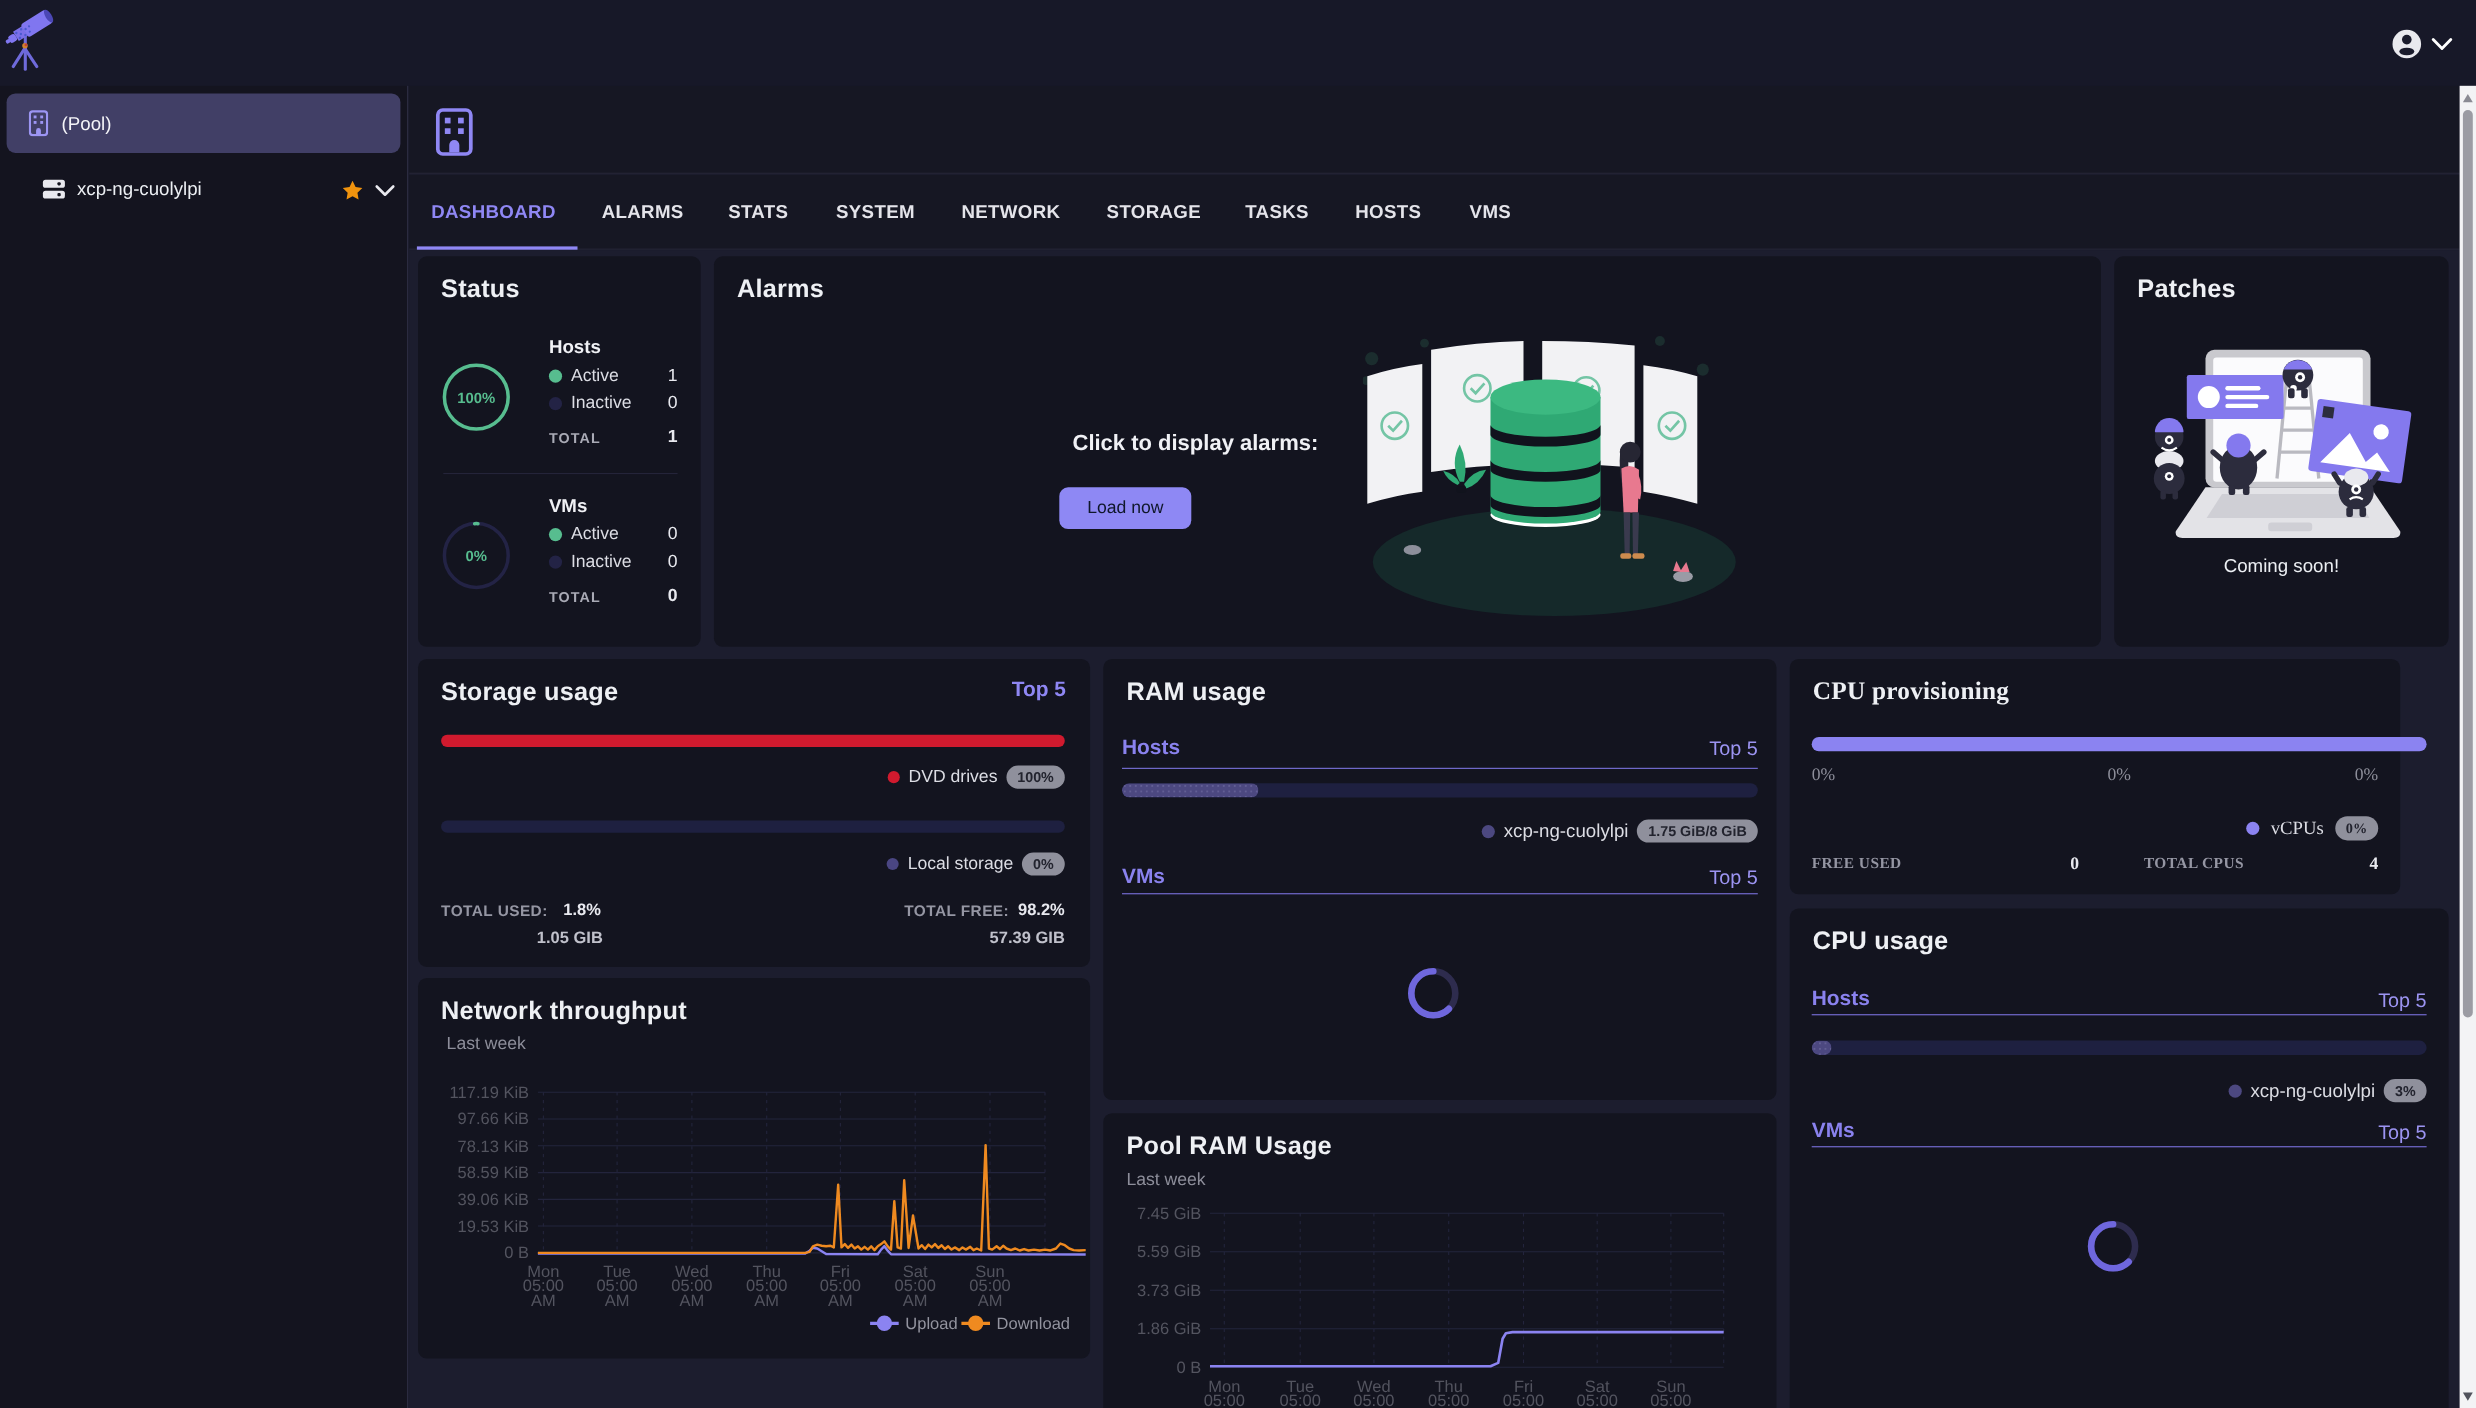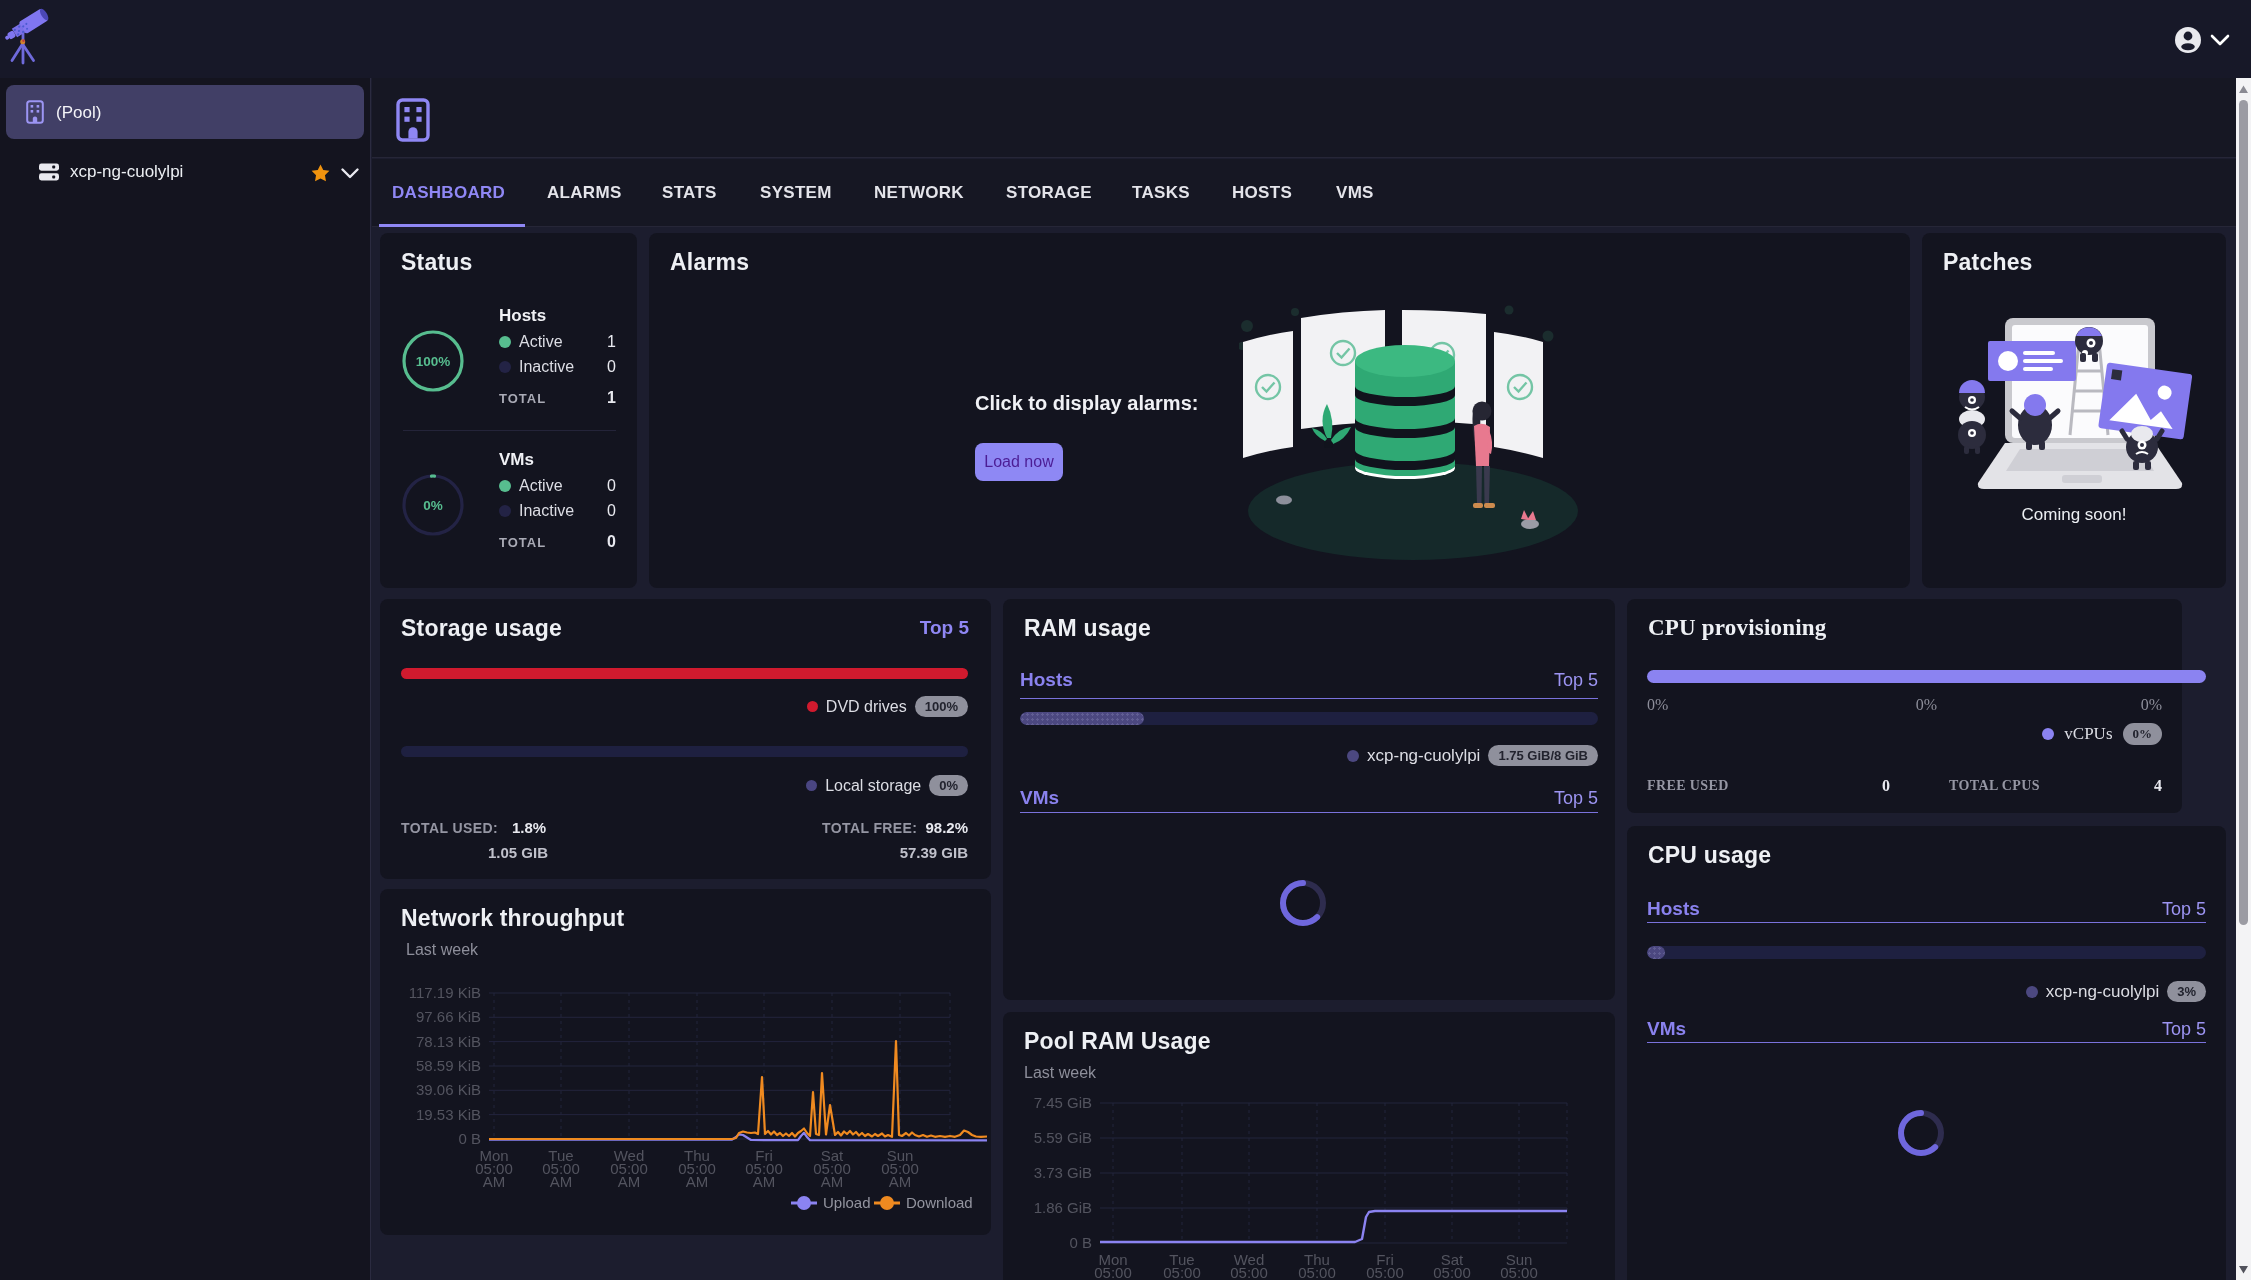--- a/index.html
+++ b/index.html
@@ -163,21 +163,21 @@
         <span class="ltxt" style="font-size:16px;">Inactive</span>
       </div>
     <div class="abs kval" style="right:21px;top:269px;font-weight:normal;">0</div>
     <div class="abs" style="left:119px;top:302px;font-size:13px;font-weight:bold;letter-spacing:1px;color:#a9aab5;">TOTAL</div>
     <div class="abs kval" style="right:21px;top:300px;">0</div>
   </div>
 
   <div class="card" style="left:649px;top:233px;width:1261px;height:355px;">
     <div class="ctitle">Alarms</div>
     <div class="abs" style="left:326px;top:159px;font-size:20px;font-weight:bold;color:#f0f1f5;">Click to display alarms:</div>
-    <div class="abs" style="left:326px;top:210px;width:88px;height:38px;background:#8e88f4;border-radius:8px;text-align:center;line-height:38px;font-size:16px;color:#4c1d95;">Load now</div>
+    <div class="abs" style="left:314px;top:210px;width:120px;height:38px;background:#8e88f4;border-radius:8px;text-align:center;line-height:38px;font-size:16px;color:#0f172a;">Load now</div>
 
     <svg class="abs" style="left:590px;top:65px;" width="600" height="280" viewBox="0 0 600 280">
 
       <circle cx="8" cy="28" r="6" fill="#1b2d2e"></circle>
       <circle cx="56" cy="14" r="4" fill="#1b2d2e"></circle>
       <circle cx="270" cy="12" r="4.5" fill="#1b2d2e"></circle>
       <circle cx="309" cy="38" r="5.5" fill="#1b2d2e"></circle>
       <circle cx="3" cy="48" r="4" fill="#1b2d2e"></circle>
 
       <ellipse cx="174" cy="213" rx="165" ry="49" fill="#15292a"></ellipse>
@@ -355,21 +355,21 @@
       <path d="M 38.14 38.14 A 20 20 0 0 1 24 44 A 20 20 0 0 1 4 24 A 20 20 0 0 1 24 4" fill="none" stroke="#6f67dd" stroke-width="6" stroke-linecap="round"></path>
     </svg>
   </div>
 
   <div class="card" style="left:1627px;top:599px;width:555px;height:214px;font-family:Liberation Serif, serif;">
     <div class="ctitle">CPU provisioning</div>
     <div class="abs" style="left:20px;top:71px;width:559px;height:13px;border-radius:7px;background:#8b83f1;"></div>
     <div class="abs gray" style="left:20px;top:97px;font-size:16px;">0%</div>
     <div class="abs gray" style="left:0;top:97px;width:599px;text-align:center;font-size:16px;">0%</div>
     <div class="abs gray" style="right:20px;top:97px;font-size:16px;">0%</div>
-    <div class="legend" style="right:20px;top:124px;gap:10px;">
+    <div class="legend" style="right:20px;top:143px;gap:10px;">
       <span class="dot" style="background:#8b83f1;"></span>
       <span class="ltxt">vCPUs</span>
       <span class="pill">0%</span>
     </div>
     <div class="abs klabel" style="left:20px;top:179px;">FREE USED</div>
     <div class="abs kval" style="left:255px;top:178px;">0</div>
     <div class="abs klabel" style="left:322px;top:179px;">TOTAL CPUS</div>
     <div class="abs kval" style="right:20px;top:178px;">4</div>
   </div>
 

